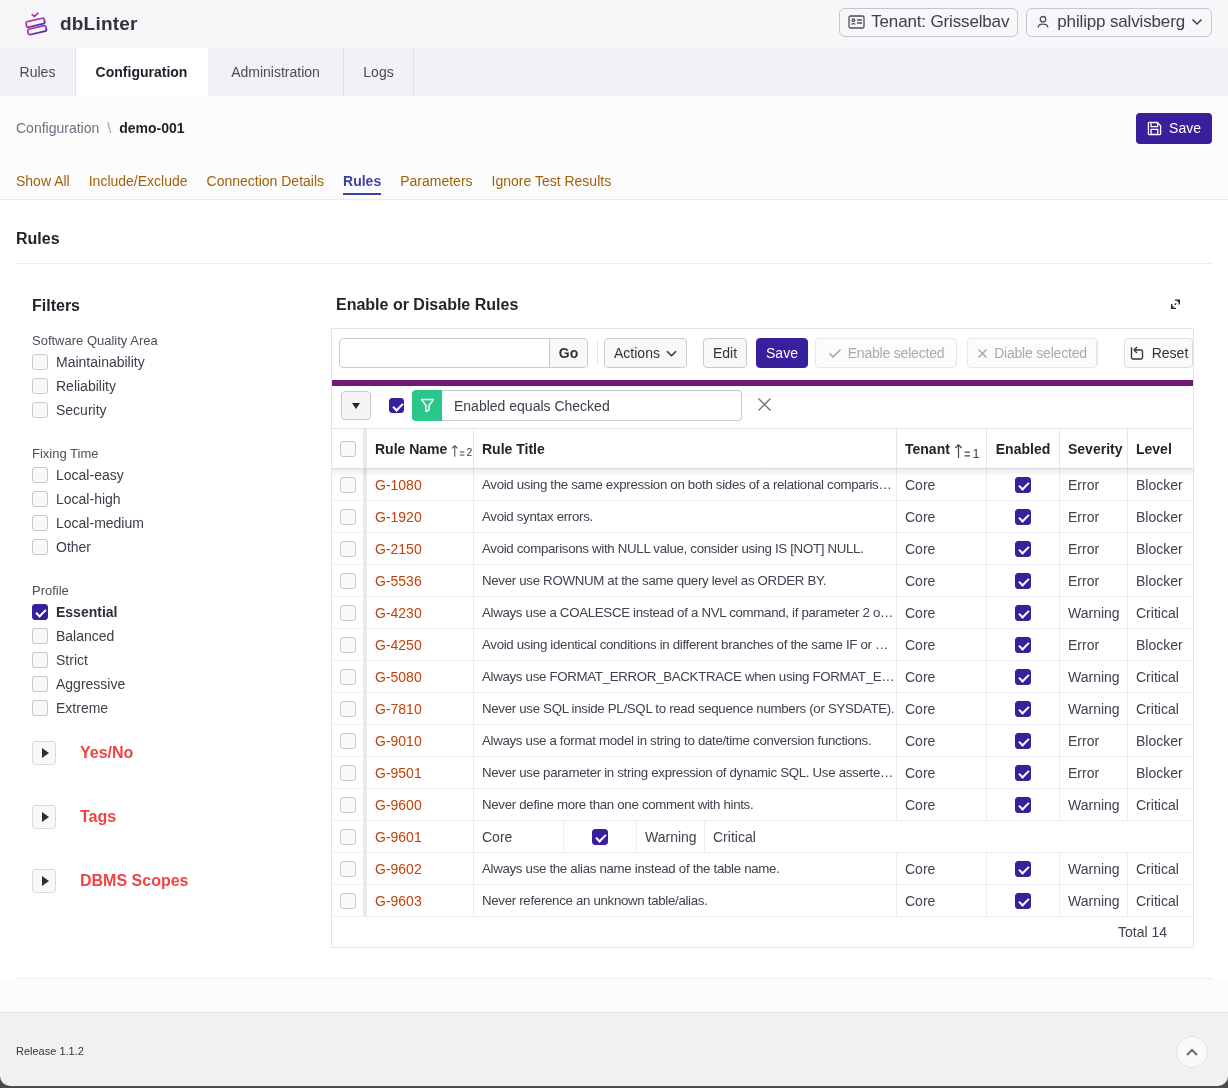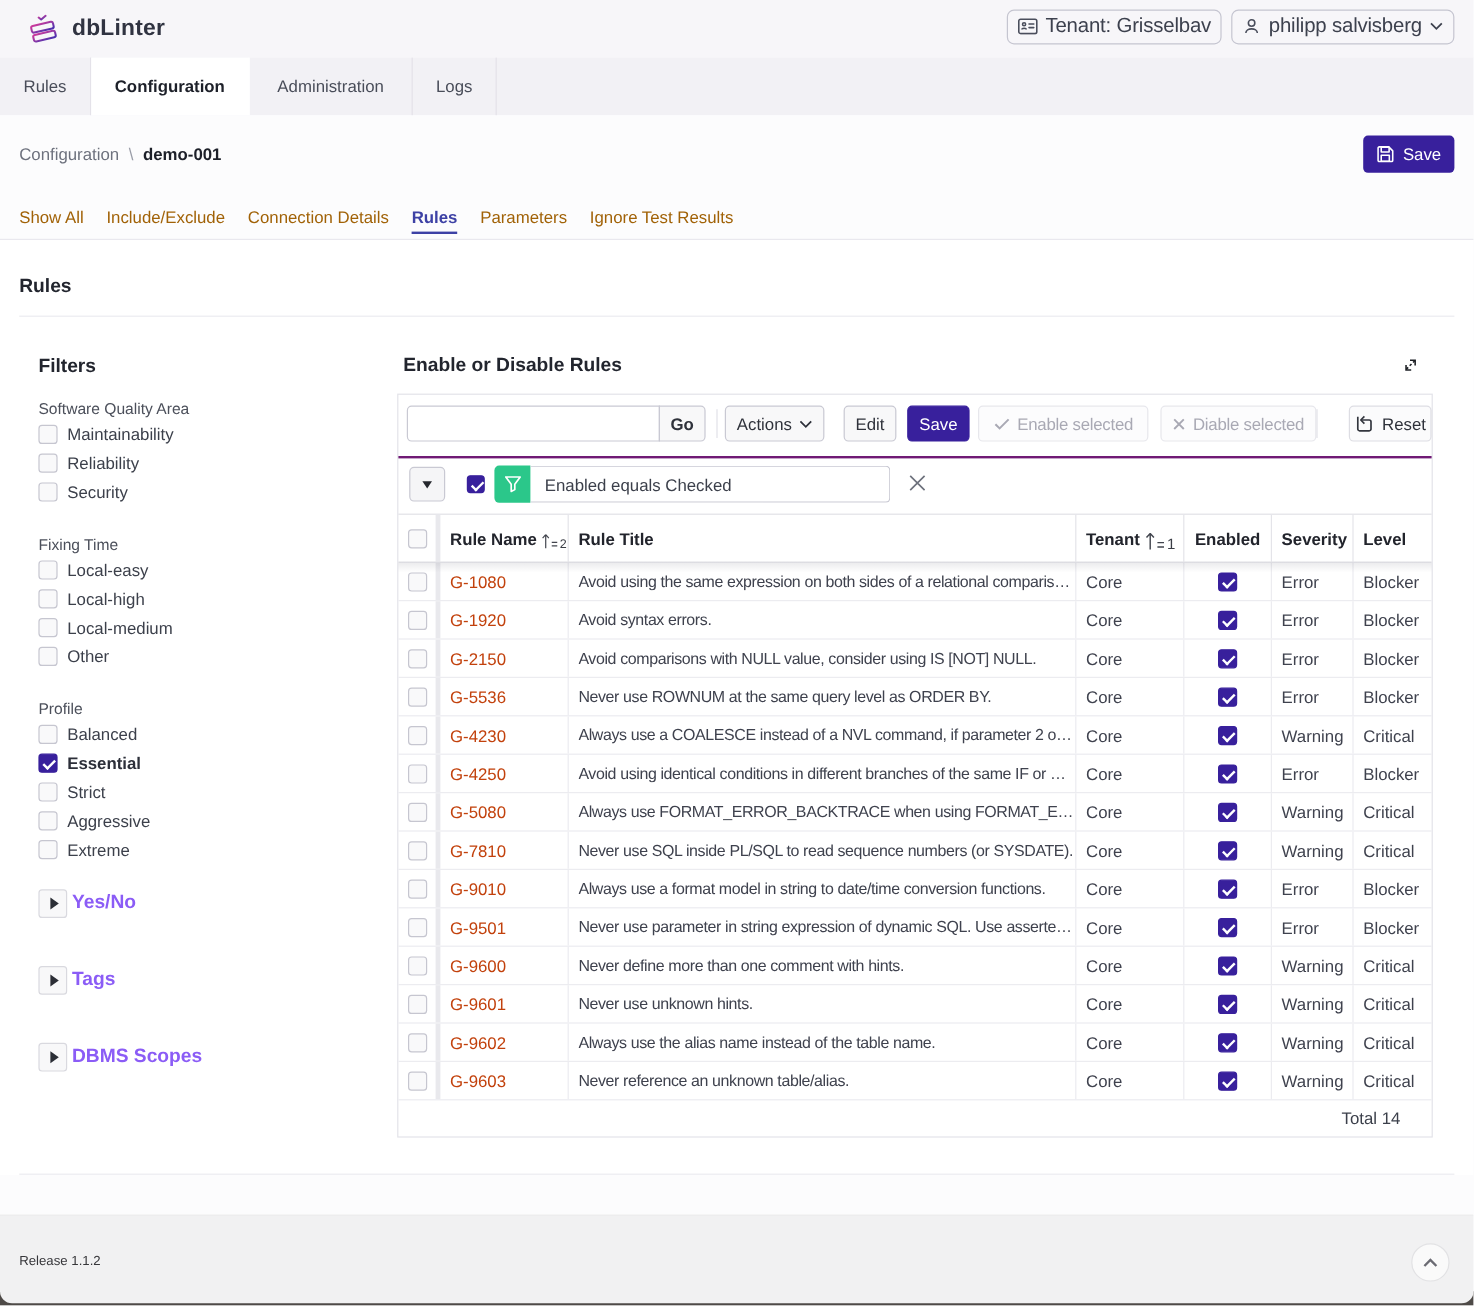--- a/index.html
+++ b/index.html
@@ -48,40 +48,40 @@
 .grplabel { font-size:13px; color:#4c505b; height:15px; line-height:15px; margin:17px 0 2px; }
 .cbrow { height:24px; display:flex; align-items:center; }
 .cb { width:16px; height:16px; border:1px solid #c6c6d0; border-radius:3px; background:#f9f9fa; flex:none; }
 .cb.checked { background:#38209c; border-color:#38209c; position:relative; }
 .cb.checked:after { content:''; position:absolute; left:3px; top:4px; width:8px; height:4px; border-left:2px solid #fff; border-bottom:2px solid #fff; transform:rotate(-45deg); }
 .cbrow label { margin-left:8px; color:#3c404b; }
 .cbrow label.b { font-weight:bold; color:#2c2f39; }
 .collapse { display:flex; align-items:center; }
 .colbtn { width:24px; height:24px; border:1px solid #d9d9df; border-radius:3px; background:#f8f8f9; display:flex; align-items:center; justify-content:center; }
 .colbtn .tri { width:0; height:0; border-left:7px solid #2b2e36; border-top:5px solid transparent; border-bottom:5px solid transparent; margin-left:2px; }
-.collapse .lbl { margin-left:4px; font-size:16px; font-weight:bold; color:#8b5cf6; }
+.collapse .lbl { margin-left:24px; font-size:16px; font-weight:bold; color:#ef4444; }
 
 
 .ghead { margin-top:32px; margin-left:5px; position:relative; width:863px; }
 .ghead .ttl { font-size:16px; font-weight:bold; color:#22252e; }
 .ghead .exp { position:absolute; right:16px; top:0px; }
 .grid { width:863px; margin-top:14px; border:1px solid #e3e3e9; background:#fff; }
 .toolbar { height:51px; display:flex; align-items:center; padding:0 8px 3px 7px; }
 .toolbar, .toolbar * { flex:none; }
 .tb-input { display:inline-block; width:211px; height:30px; border:1px solid #c9c9d3; border-radius:4px 0 0 4px; background:#fff; }
 .btn { height:30px; display:inline-flex; align-items:center; justify-content:center; border:1px solid #c9c9d3; background:#f8f8f9; border-radius:4px; color:#2f323b; font-size:14px; padding:0 9px; white-space:nowrap; }
 .btn.go { border-radius:0 4px 4px 0; margin-left:-1px; font-weight:bold; width:39px; padding:0; }
 .btn.actions { width:83px; padding:0; gap:6px; }
 .btn.edit { width:44px; padding:0; }
 .btn.save { background:#38209c; border-color:#38209c; color:#fff; width:52px; padding:0; font-weight:normal; }
 .btn.dis { background:#fcfcfd; border-color:#e7e7ec; color:#a9a9b4; gap:6px; padding:0; letter-spacing:-0.2px; }
 .tsep { width:1px; height:24px; background:#e2e2e8; }
 .btn.reset { gap:7px; background:#fbfbfc; border-color:#dddde3; width:69px; padding:0; }
 
-.filterrow { height:48px; border-top:2px solid #701a75; display:flex; align-items:center; padding-left:9px; padding-bottom:3px;text-align:center; }
+.filterrow { height:48px; border-top:6px solid #701a75; display:flex; align-items:center; padding-left:9px; padding-bottom:3px;text-align:center; }
 .ddbtn { width:30px; height:29px; border:1px solid #c9c9d3; border-radius:4px; background:#f5f5f7; display:flex; align-items:center; justify-content:center; }
 .ddbtn .tri { width:0; height:0; border-top:6px solid #25272e; border-left:4.5px solid transparent; border-right:4.5px solid transparent; }
 .cb.sm { width:15px; height:15px; }
 .cb.sm.checked:after { left:2.5px; top:3.5px; }
 .ftile { width:30px; height:31px; background:#2bc78a; border-radius:4px 0 0 4px; display:flex; align-items:center; justify-content:center; }
 .finput { width:300px; height:31px; border:1px solid #c9c9d3; border-left:none; border-radius:0 4px 4px 0; display:flex; align-items:center; padding-left:12px; color:#3c404b; }
 
 
 .tbl { border-top:1px solid #e1e1e6; position:relative; }
 .trh { display:flex; height:39px; align-items:stretch; font-weight:bold; color:#22242c; }
@@ -214,26 +214,26 @@
       <div class="cbrow">
           <span class="cb"></span>
           <label>Local-medium</label>
         </div>
       <div class="cbrow">
           <span class="cb"></span>
           <label>Other</label>
         </div>
       <div class="grplabel" style="margin-top:24px">Profile</div>
       <div class="cbrow">
-          <span class="cb"></span>
-          <label>Balanced</label>
-        </div>
-      <div class="cbrow">
           <span class="cb checked"></span>
           <label class="b">Essential</label>
+        </div>
+      <div class="cbrow">
+          <span class="cb"></span>
+          <label>Balanced</label>
         </div>
       <div class="cbrow">
           <span class="cb"></span>
           <label>Strict</label>
         </div>
       <div class="cbrow">
           <span class="cb"></span>
           <label>Aggressive</label>
         </div>
       <div class="cbrow">
@@ -529,23 +529,20 @@
             <div class="c-lvl">Critical</div>
           </div>
           <div class="tr">
             <div class="c-sel">
                 <span class="cb"></span>
               </div>
             <div class="c-band"></div>
             <div class="c-name">
                 <a href="#">G-9601</a>
               </div>
-            <div class="c-title">
-                <span>Never use unknown hints.</span>
-              </div>
             <div class="c-tenant">Core</div>
             <div class="c-enab">
                 <span class="cb checked"></span>
               </div>
             <div class="c-sev">Warning</div>
             <div class="c-lvl">Critical</div>
           </div>
           <div class="tr">
             <div class="c-sel">
                 <span class="cb"></span>

